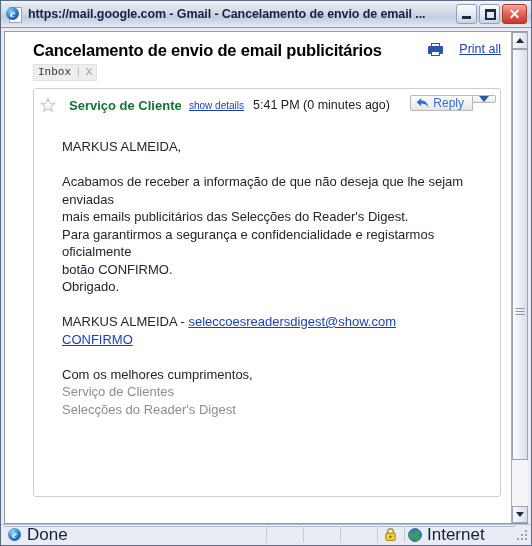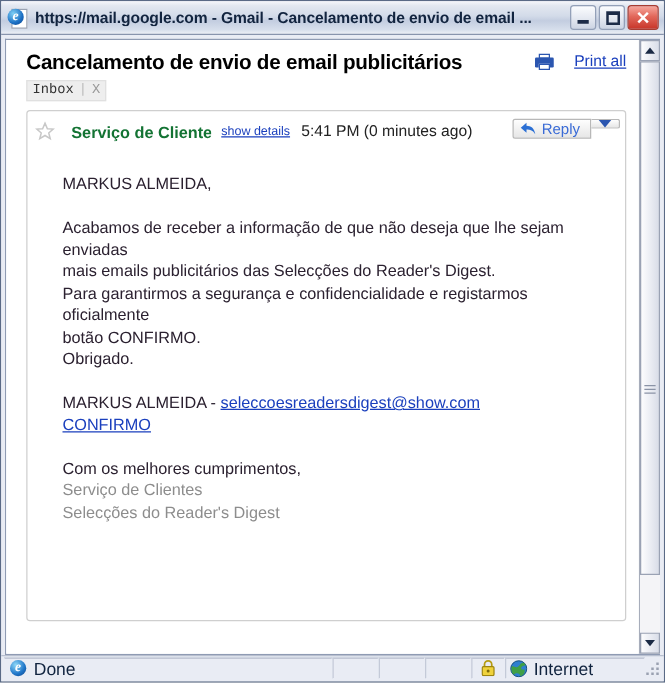--- a/index.html
+++ b/index.html
@@ -121,21 +121,21 @@
     border-right: none;
     box-sizing: border-box;
     min-height: 0;
     position: relative;
   }
   .page-scroll {
     flex: 1 1 auto;
     overflow: hidden;
     position: relative;
     background: #ffffff;
-    padding: 8px 10px 0 16px;
+    padding: 8px 10px 0 28px;
     box-sizing: border-box;
     min-width: 0;
   }
 
   
   .subject-row { display: flex; align-items: flex-start; }
   .subject {
     flex: 1 1 auto;
     font-size: 16.5px;
     font-weight: bold;
@@ -391,21 +391,21 @@
     align-items: center;
     padding: 0 3px;
     box-sizing: border-box;
   }
   .sb-cell.first { border-left-color: transparent; }
   .sb-main { flex: 1 1 auto; gap: 5px; min-width: 0; }
   .sb-blank { width: 37px; }
   .sb-lock { width: 27px; justify-content: center; }
   .sb-zone { width: 112px; gap: 5px; }
   .status-text {
-    font-size: 14px;
+    font-size: 17px;
     color: #11243f;
     white-space: nowrap;
   }
   .ie-small {
     width: 15px; height: 15px;
     position: relative;
     flex: 0 0 15px;
   }
   .ie-small .e2 {
     position: absolute; left: 1px; top: 1px;

